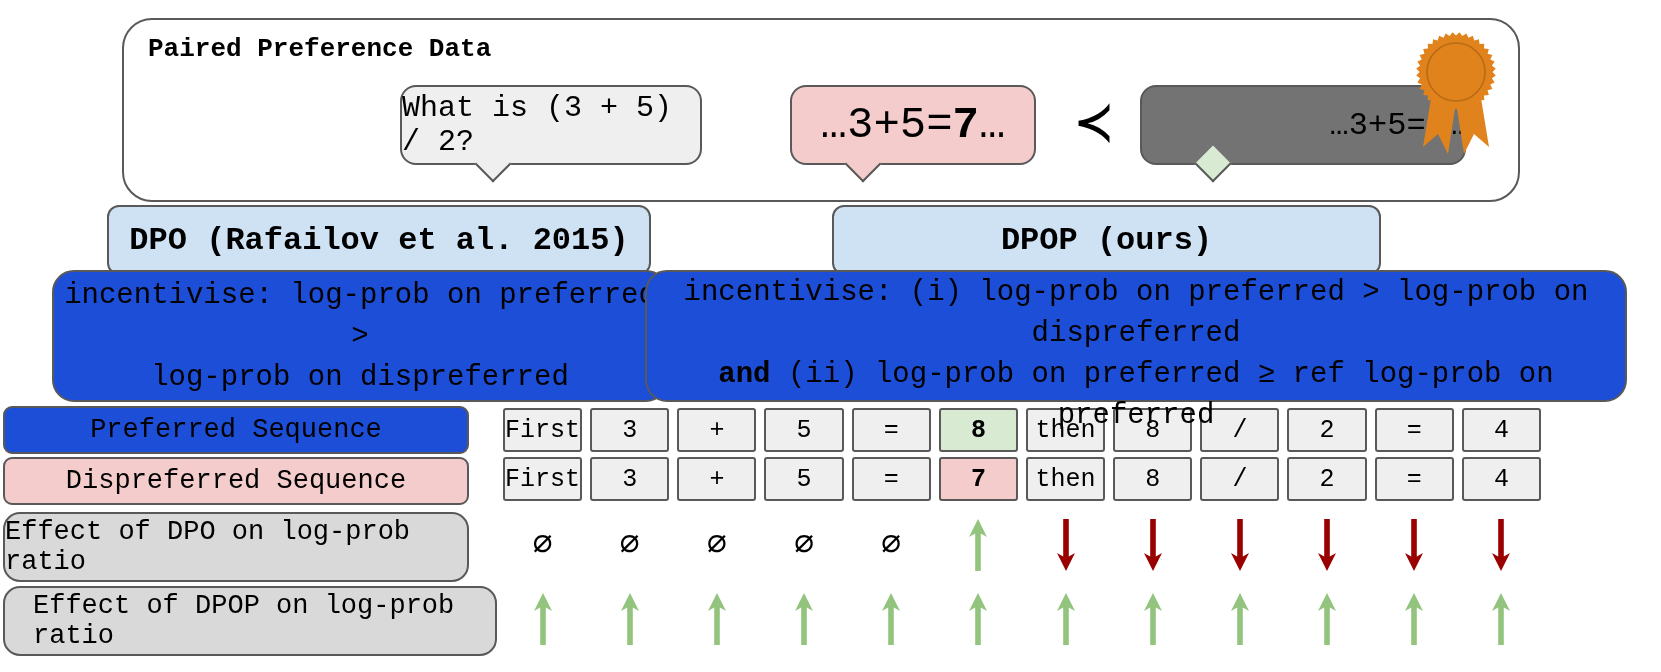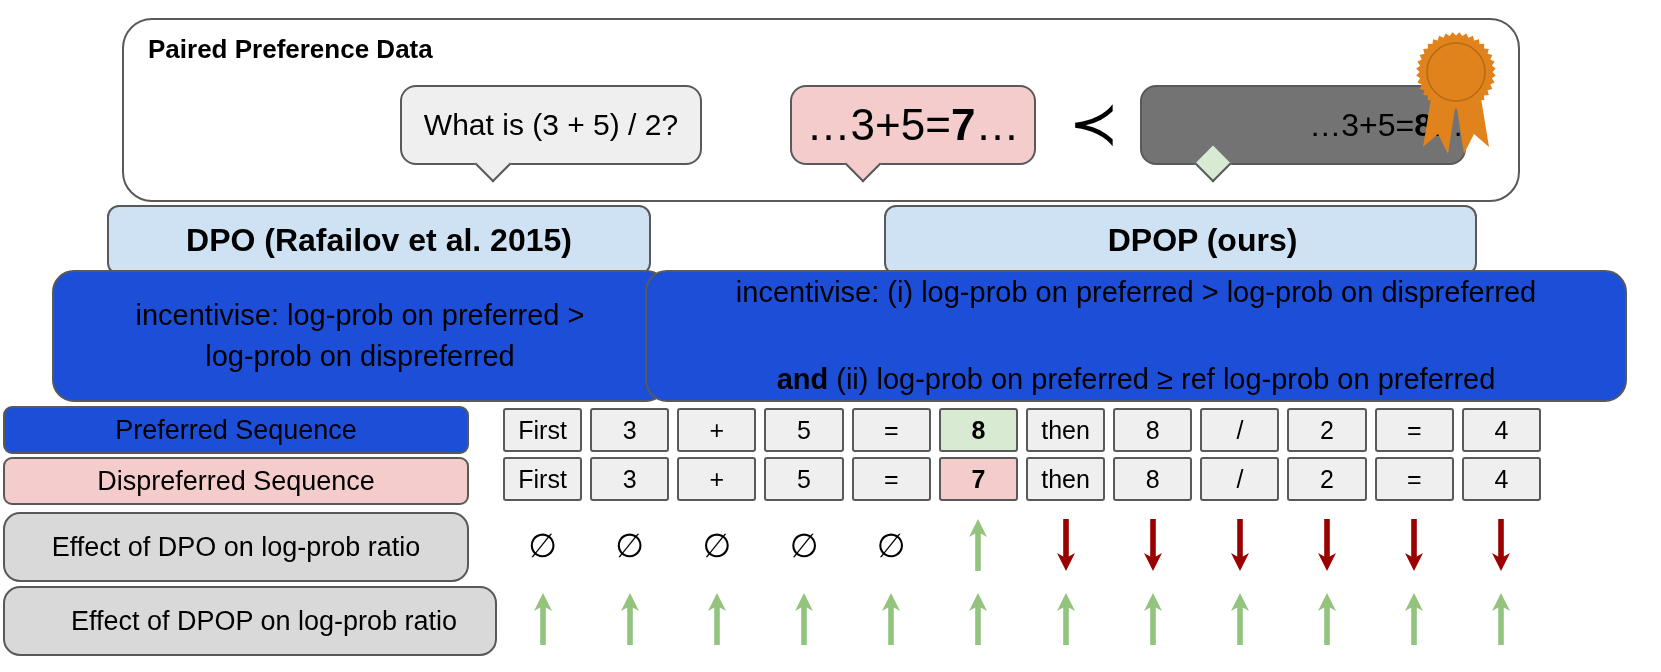--- a/index.html
+++ b/index.html
@@ -1,18 +1,18 @@
 <!DOCTYPE html>
 <html><head>
 <meta charset="utf-8">
 <style>
   html,body{margin:0;padding:0;background:#fff;}
   .canvas{
     position:relative;width:1661px;height:672px;background:#ffffff;overflow:hidden;
-    font-family:Liberation Sans, sans-serif;color:#000;
+    font-family:Liberation Mono, monospace;color:#000;
   }
   
   .outer-panel{
     position:absolute;left:122px;top:18px;width:1394px;height:180px;
     border:2.5px solid #595959;border-radius:30px;background:#fff;
   }
   .panel-title{position:absolute;left:24px;top:14px;font-size:26px;font-weight:bold;}
   .bubble{
     position:absolute;display:flex;align-items:center;justify-content:center;
     border:2.5px solid #595959;border-radius:16px;font-size:30px;
@@ -33,21 +33,21 @@
     display:flex;align-items:center;justify-content:center;font-size:60px;
   }
   .medal{position:absolute;left:1410px;top:30px;width:92px;height:140px;}
   
   .method-header{
     position:absolute;display:flex;align-items:center;justify-content:center;
     background:#cfe2f3;border:2.5px solid #595959;border-radius:12px;
     font-size:32px;font-weight:bold;height:66px;top:205px;
   }
   .hdr-dpo{left:107px;width:540px;}
-  .hdr-dpop{left:884px;width:545px;padding-left:44px;}
+  .hdr-dpop{left:832px;width:545px;}
   .method-body{
     position:absolute;top:270px;height:128px;
     display:flex;flex-direction:column;align-items:center;justify-content:center;
     background:#1d4ed8;border:2.5px solid #595959;border-radius:22px;
     font-size:29px;line-height:41px;text-align:center;z-index:2;
   }
   .body-dpo{left:52px;width:612px;}
   .body-dpop{left:645px;width:978px;justify-content:space-between;}
   
   .row-label{

